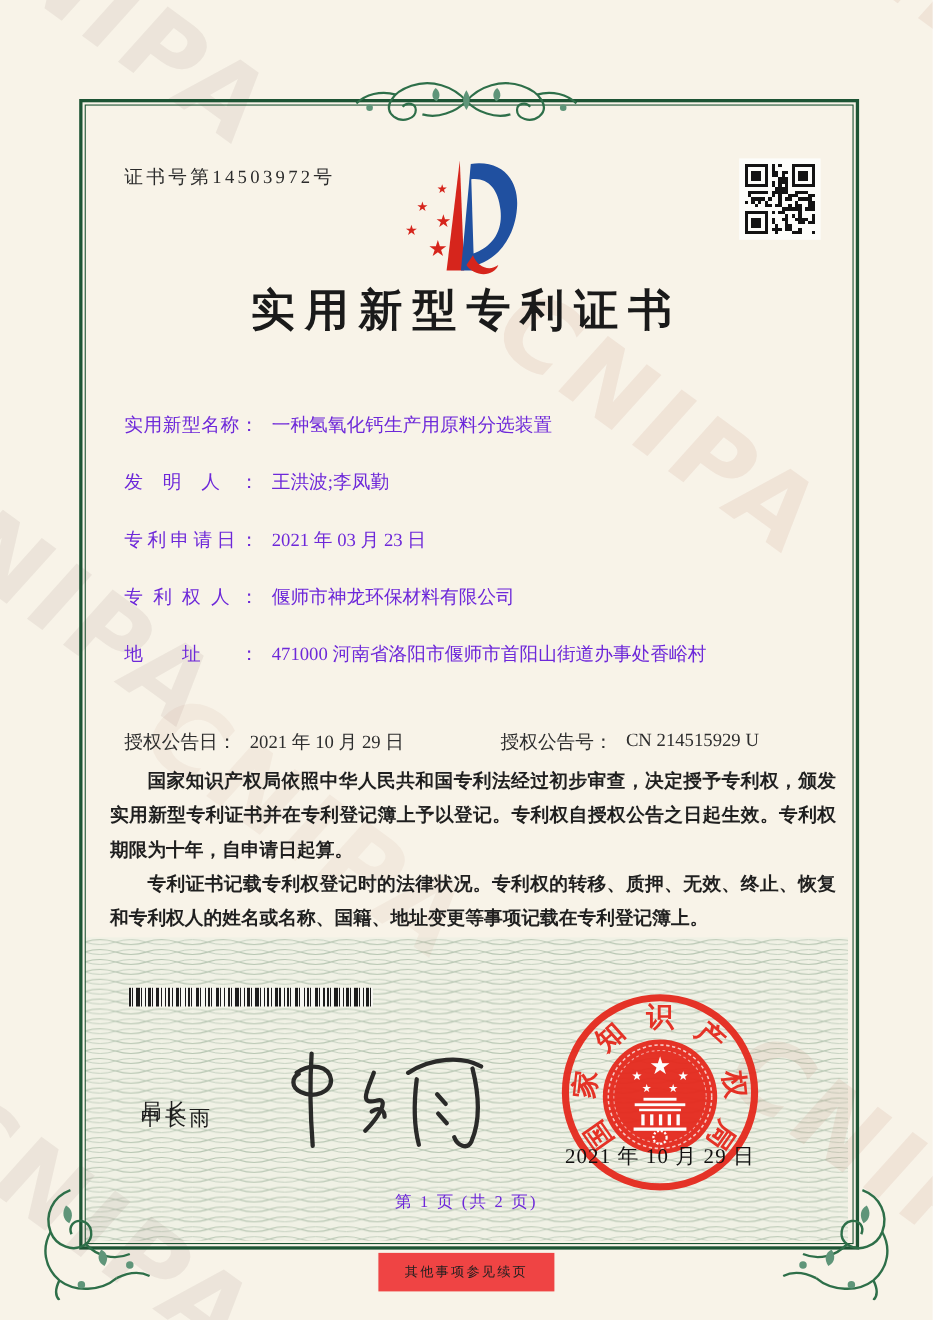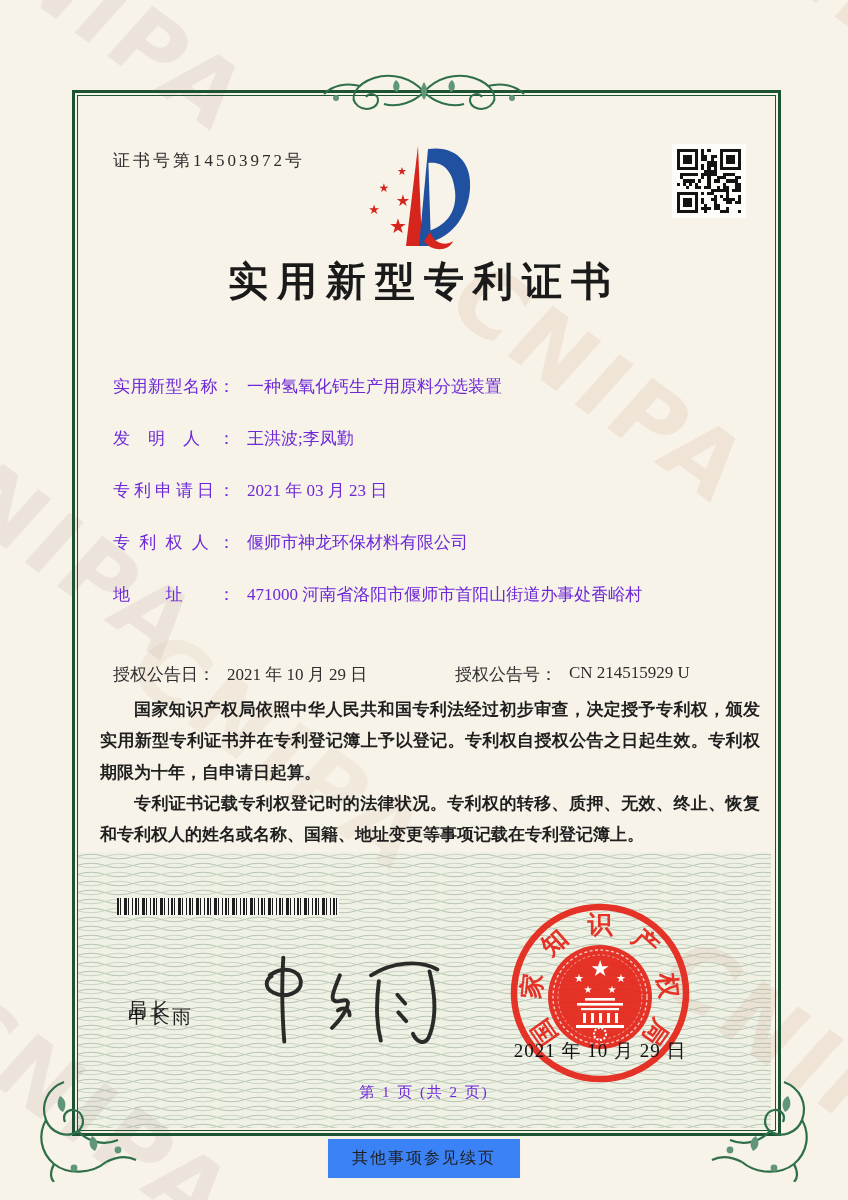--- a/index.html
+++ b/index.html
@@ -62,21 +62,21 @@
   .signer-name{position:absolute;left:128px;top:1004px;z-index:3;font-size:19px;letter-spacing:3px;color:#1d1d1d;}
   .signature{position:absolute;left:256px;top:948px;width:195px;height:100px;z-index:3;}
   
   .seal{position:absolute;left:505px;top:898px;width:190px;height:190px;z-index:3;opacity:.95;}
   #seal-chars text{fill:#e5291d;font-size:25px;font-weight:bold;font-family:"Liberation Serif","DejaVu Serif",serif;}
   .seal-date{position:absolute;left:500px;top:1038px;width:200px;text-align:center;z-index:4;font-size:19px;letter-spacing:1px;color:#111;}
   
   .page-info{position:absolute;left:0;top:1083px;width:100%;text-align:center;z-index:3;font-size:15px;color:#6d28d9;letter-spacing:2px;}
   .footer-note{
     position:absolute;left:50%;top:1139px;transform:translateX(-50%);z-index:3;
-    background:#3b82f6;padding:9px 24px;font-size:16px;letter-spacing:2px;color:#1f1f1f;
+    background:#ef4444;padding:9px 24px;font-size:12px;letter-spacing:2px;color:#1f1f1f;
     box-shadow:0 0 2px rgba(0,0,0,0.05);
   }
   .ornament-top{position:absolute;left:300px;top:64px;width:248px;height:56px;z-index:5;}
   .corner{position:absolute;z-index:5;width:108px;height:106px;}
   .corner-bl{left:30px;top:1076px;}
   .corner-br{left:710px;top:1076px;transform:scaleX(-1);}
 </style>
 </head>
 <body>
 

